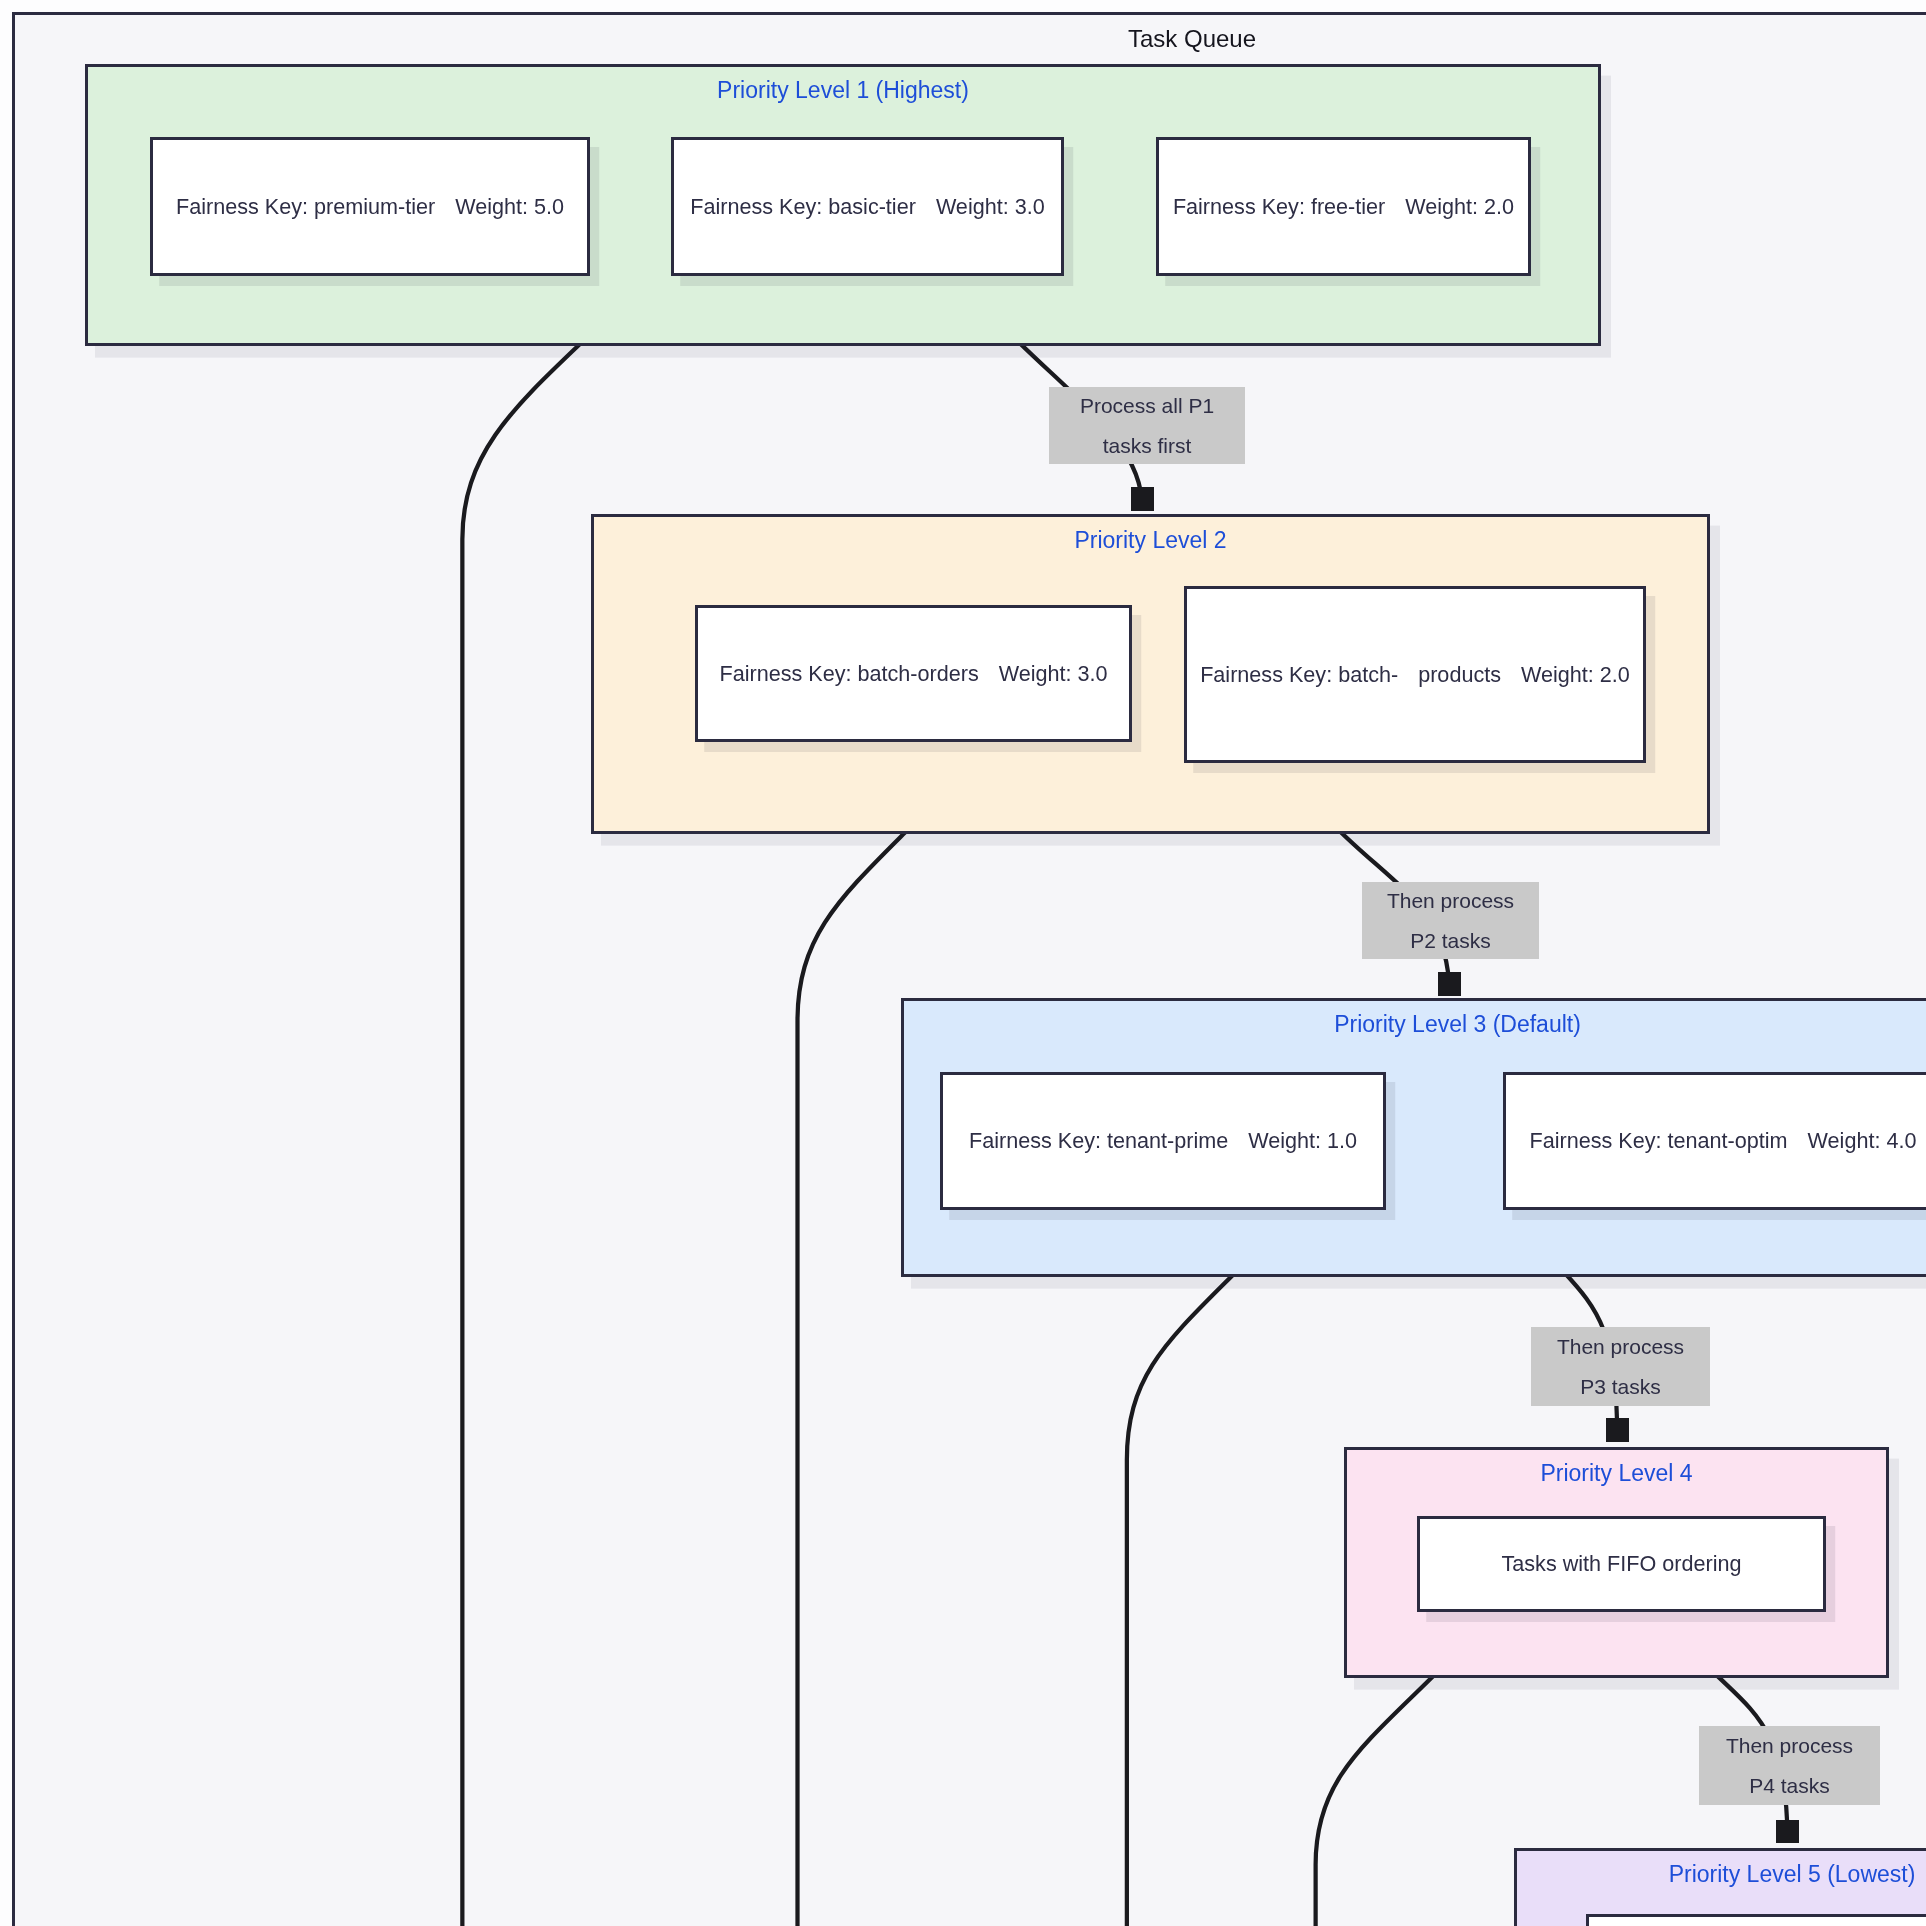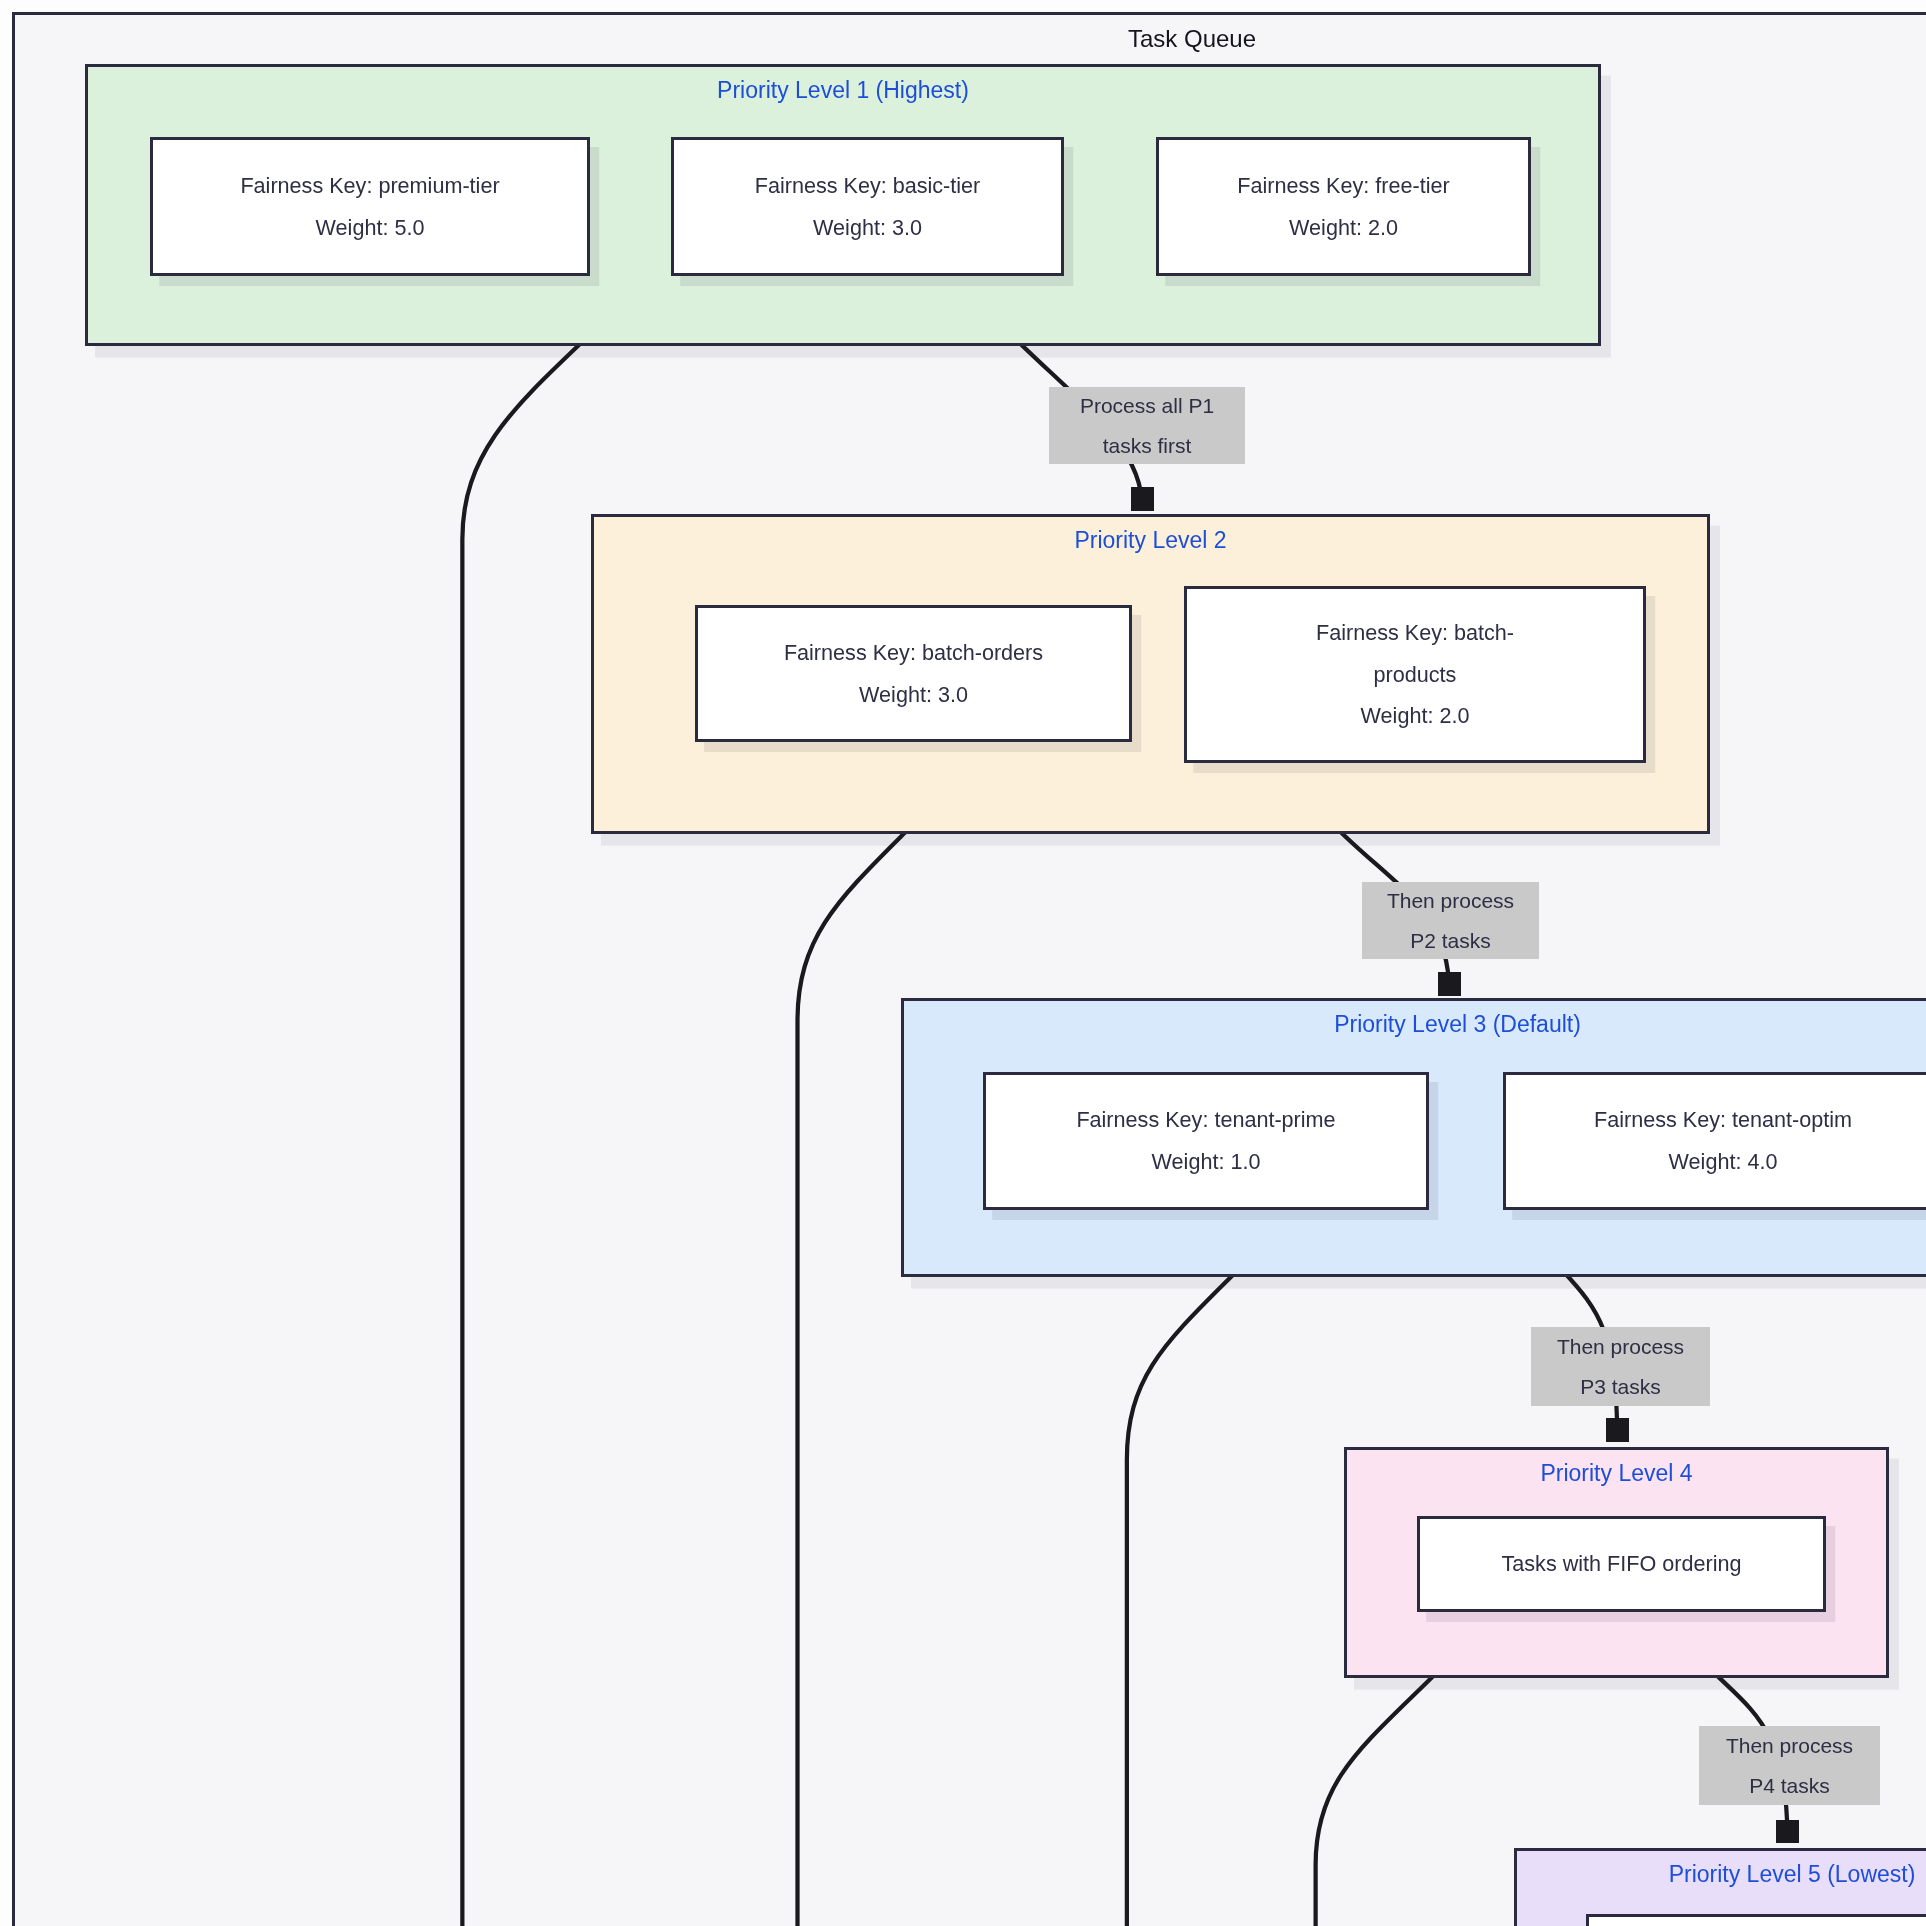--- a/index.html
+++ b/index.html
@@ -21,21 +21,21 @@
     position:absolute;border:3.5px solid #2b2b40;
     box-shadow:10px 11.6px 0 rgba(40,40,60,0.08);
   }
   .level-title{
     position:absolute;left:0;top:10px;width:100%;text-align:center;
     font-size:23px;color:#1d4ed8;white-space:nowrap;
   }
   .node{
     position:absolute;background:#ffffff;border:3.5px solid #2b2b40;
     box-shadow:9.2px 10px 0 rgba(40,40,60,0.10);
-    display:flex;flex-direction:column;align-items:center;justify-content:center;
+    display:flex;flex-direction:row;align-items:center;justify-content:center;
     gap:20px;font-size:21.6px;line-height:1;text-align:center;white-space:nowrap;
   }
   .elabel{
     position:absolute;background:#c9c9c9;
     display:flex;flex-direction:column;align-items:center;justify-content:center;
     gap:18.5px;font-size:21px;line-height:1;text-align:center;white-space:nowrap;
   }
   svg.edges{position:absolute;left:0;top:0;width:2377px;height:2398px;}
   svg.edges path{fill:none;stroke:#1a1a1e;stroke-width:11px;}
 </style>
@@ -99,21 +99,21 @@
   </div>
 
   <div class="elabel" style="left:1362px;top:882px;width:177px;height:77px;">
     <span>Then process</span>
     <span>P2 tasks</span>
   </div>
 
   <div class="level" style="left:901px;top:998px;width:1107px;height:273px;background:#d9e9fc;">
     <div class="level-title">Priority Level 3 (Default)</div>
   </div>
-  <div class="node" style="left:983px;top:1072px;width:440px;height:132px;">
+  <div class="node" style="left:940px;top:1072px;width:440px;height:132px;">
     <span>Fairness Key: tenant-prime</span>
     <span>Weight: 1.0</span>
   </div>
   <div class="node" style="left:1503px;top:1072px;width:434px;height:132px;">
     <span>Fairness Key: tenant-optim</span>
     <span>Weight: 4.0</span>
   </div>
 
   <div class="elabel" style="left:1531px;top:1327px;width:179px;height:79px;">
     <span>Then process</span>

